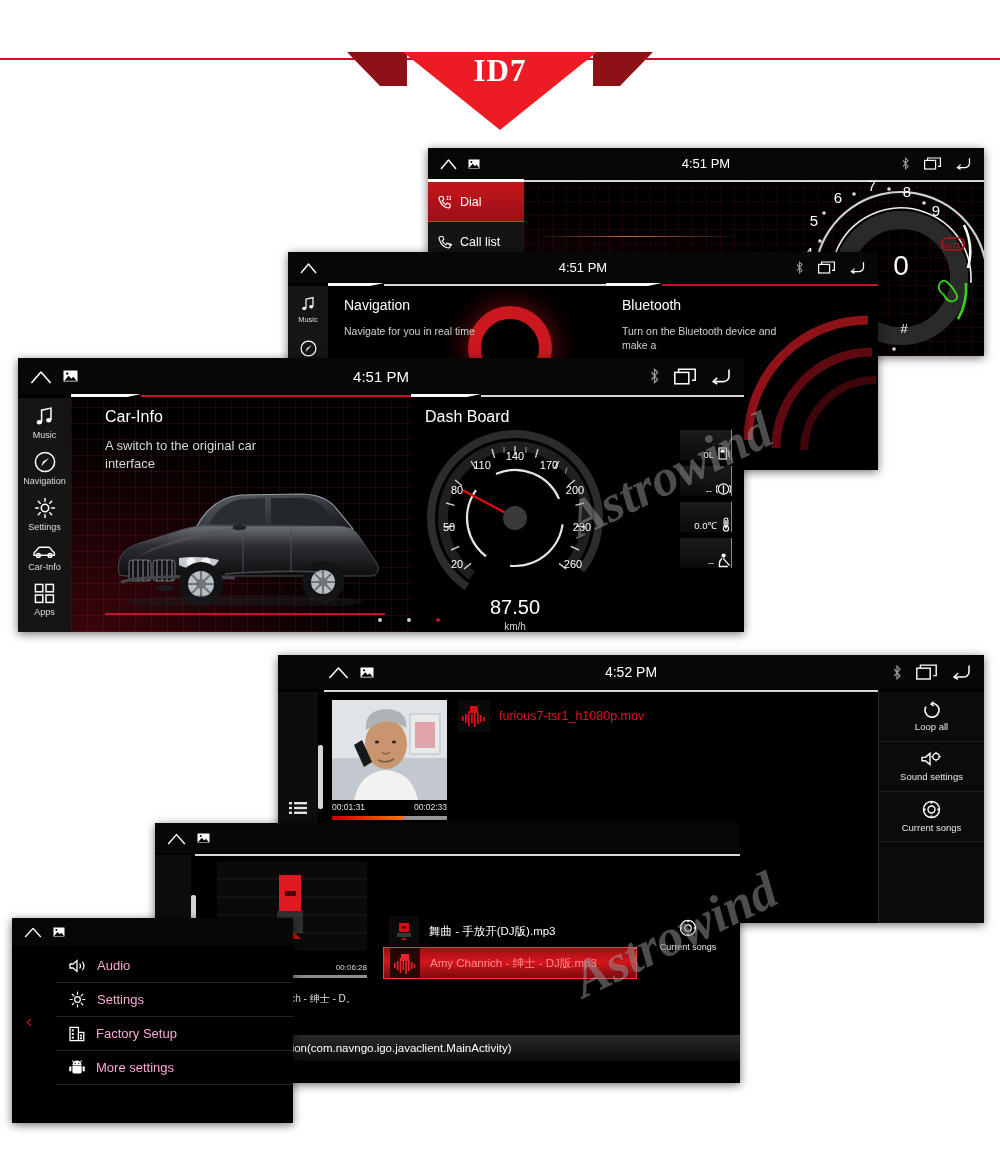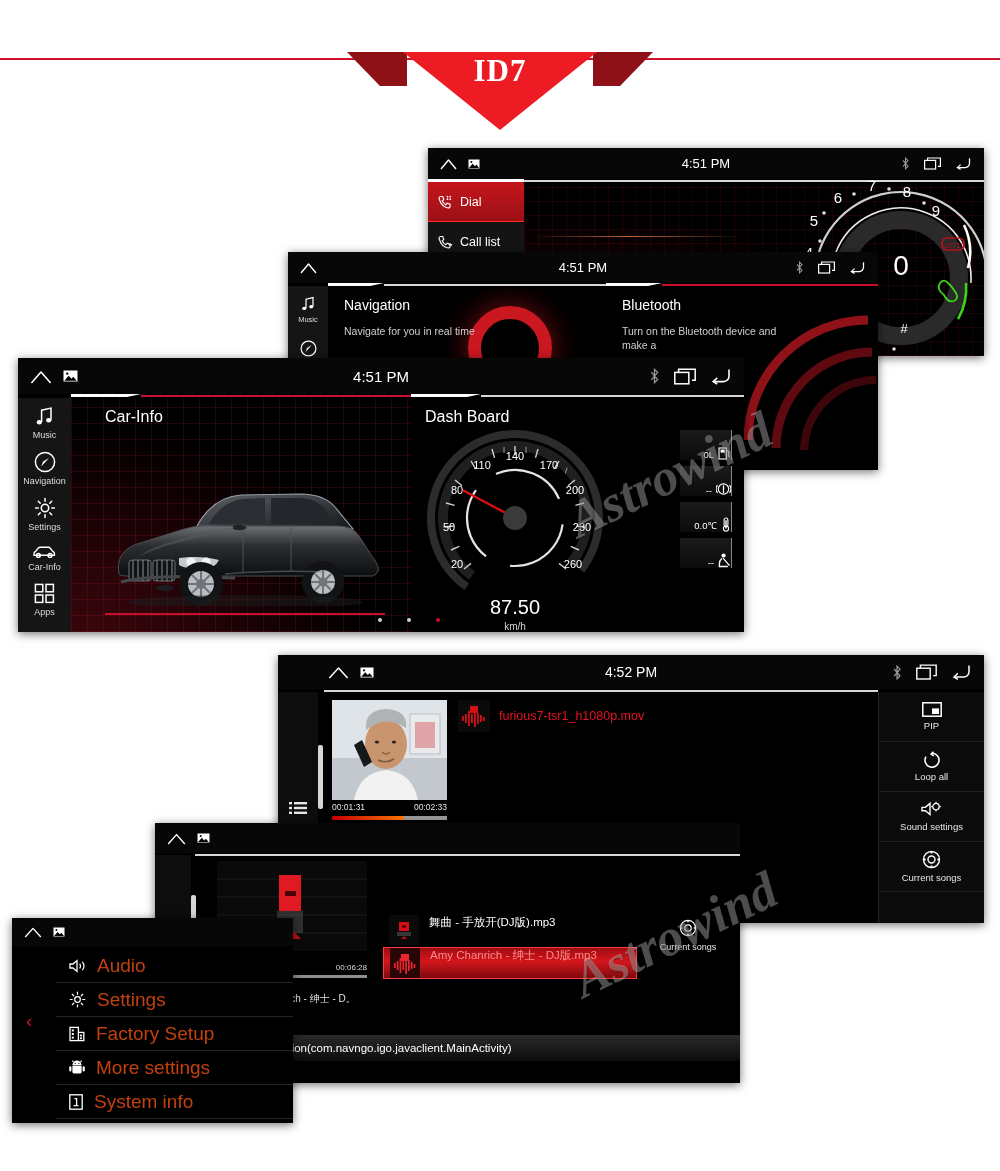--- a/index.html
+++ b/index.html
@@ -168,39 +168,39 @@
   #screenE .listrail { top:32px; width:36px; }
   .musicleft { position:absolute; left:40px; top:32px; width:290px; bottom:0; }
   .eqbox { position:absolute; left:22px; top:6px; width:150px; height:90px; }
   .mtimes { position:absolute; left:22px; top:108px; width:150px; display:flex; justify-content:space-between;
     color:#dcdcdc; font-size:8px; }
   .mprog { position:absolute; left:22px; top:120px; width:150px; height:3px; background:#8d8d8d; }
   .mprog > i { position:absolute; left:0; top:0; height:3px; width:14%; background:linear-gradient(90deg,#d00000,#ff7a00); }
   .minfo { position:absolute; left:22px; top:134px; color:#e2e2e2; font-size:10px; }
   .minfo .r { display:flex; align-items:center; gap:8px; height:20px; }
   .playlist { position:absolute; left:228px; top:92px; width:254px; }
-  .plrow { height:32px; display:flex; align-items:flex-start; gap:10px; padding-left:6px; font-size:11.5px; color:#fff; }
+  .plrow { height:32px; display:flex; align-items:center; gap:10px; padding-left:6px; font-size:11.5px; color:#fff; }
   .plrow.sel { background:linear-gradient(180deg,#9e0d12 0%,#d4161c 45%,#7d0a0f 100%);
     border:1px solid #ff3b3b; color:#ff8a8a; }
   .plicon { width:30px; height:30px; background:#0a0a0a; display:flex; align-items:center; justify-content:center; }
   .plrow.sel .plicon { background:#2a0507; }
   .cs-btn { position:absolute; right:14px; top:96px; width:76px; text-align:center; color:#e6e6e6; font-size:9px; }
   .notifbar { position:absolute; left:40px; bottom:22px; right:0; height:26px; display:flex; align-items:center;
     gap:9px; padding-left:8px; color:#fff; font-size:11.5px;
     background:linear-gradient(180deg,#2a2a2a,#0c0c0c); }
   .notif-ico { width:17px; height:15px; background:#2f7fd4; border-radius:2px;
     display:flex; align-items:center; justify-content:center; }
 
   
   #screenF { left:12px; top:918px; width:281px; height:205px; }
   #screenF .statusbar { height:28px; font-size:11px; }
   .backchev { position:absolute; left:14px; top:92px; color:#c8102e; font-size:19px; }
   .setmenu { position:absolute; left:44px; top:31px; right:0; bottom:0; }
   .setrow { height:34px; display:flex; align-items:center; gap:11px; padding-left:13px;
-    color:#c2410c; font-size:19px; border-bottom:1px solid #242424; }
+    color:#f9a8d4; font-size:13px; border-bottom:1px solid #242424; }
 
   
   .wm {
     position:absolute; color:rgba(255,255,255,.30); font-size:52px; font-weight:bold;
     font-family:"Liberation Serif", serif; font-style:italic;
     transform:rotate(-26deg); pointer-events:none; user-select:none;
     text-shadow:0 1px 1px rgba(0,0,0,.35);
   }
   #wm1 { left:560px; top:445px; }
   #wm2 { left:565px; top:905px; }
@@ -526,20 +526,21 @@
               <rect x="12" y="12" width="7.4" height="7.4"></rect>
             </g>
           </svg>
         </span>
       <span class="rail-label">Apps</span>
     </div>
   </div>
 
   <div class="paneC left">
     <div class="titleC">Car-Info</div>
+    <div class="subC" style="width:190px">A switch to the original car interface</div>
     <div class="carimg">
       <svg width="280" height="138" viewBox="0 0 280 138">
         <defs>
           <linearGradient id="bodyg" x1="0" y1="0" x2="0" y2="1">
             <stop offset="0%" stop-color="#6d7074"></stop>
               <stop offset="40%" stop-color="#2b2d30"></stop>
             <stop offset="100%" stop-color="#0d0e10"></stop>
           </linearGradient>
           <linearGradient id="glassg" x1="0" y1="0" x2="1" y2="1">
             <stop offset="0%" stop-color="#5c6066"></stop>
@@ -820,29 +821,20 @@
           </g>
         </svg>
       </div>
       <div class="nowtitle">furious7-tsr1_h1080p.mov</div>
     </div>
   </div>
 
   <div class="sidemenu">
     <div class="smitem">
       <span class="ico">
-          <svg width="20" height="15" viewBox="0 0 20 15">
-            <rect x="0.8" y="0.8" width="18.4" height="13.4" fill="none" stroke="#fff" stroke-width="1.5"></rect>
-            <rect x="10" y="6.4" width="7" height="5.6" fill="#fff"></rect>
-          </svg>
-        </span>
-      <span>PIP</span>
-    </div>
-    <div class="smitem">
-      <span class="ico">
           <svg width="19" height="17" viewBox="0 0 19 17">
             <path d="M4 5.6 a7 7 0 1 0 6 -3.4" fill="none" stroke="#fff" stroke-width="1.6"></path>
             <path d="M11.4 0.8 L9.2 3.1 L11.8 4.8" fill="none" stroke="#fff" stroke-width="1.6"></path>
           </svg>
         </span>
       <span>Loop all</span>
     </div>
     <div class="smitem">
       <span class="ico">
           <svg width="21" height="17" viewBox="0 0 21 17">
@@ -1088,27 +1080,17 @@
               <path d="M4.6 2.3 L3.4 0.6 M11.4 2.3 L12.6 0.6"></path>
             </g>
             <g fill="#111">
               <circle cx="6.2" cy="3.4" r="0.62"></circle>
               <circle cx="9.8" cy="3.4" r="0.62"></circle>
             </g>
           </svg>
         </span>
       <span>More settings</span>
     </div>
-    <div class="setrow">
-      <span class="ico">
-          <svg width="14" height="16" viewBox="0 0 14 16">
-            <rect x="0.8" y="0.8" width="12.4" height="14.4" fill="none" stroke="#fff" stroke-width="1.3"></rect>
-            <path d="M5.4 4.6 h2.2 v7" fill="none" stroke="#fff" stroke-width="1.3"></path>
-            <path d="M4.6 11.6 h4.8" stroke="#fff" stroke-width="1.3"></path>
-          </svg>
-        </span>
-      <span>System info</span>
-    </div>
   </div>
 </div>
 
 <div class="wm" id="wm1">Astrowind</div>
 <div class="wm" id="wm2">Astrowind</div>
 
 </body></html>

